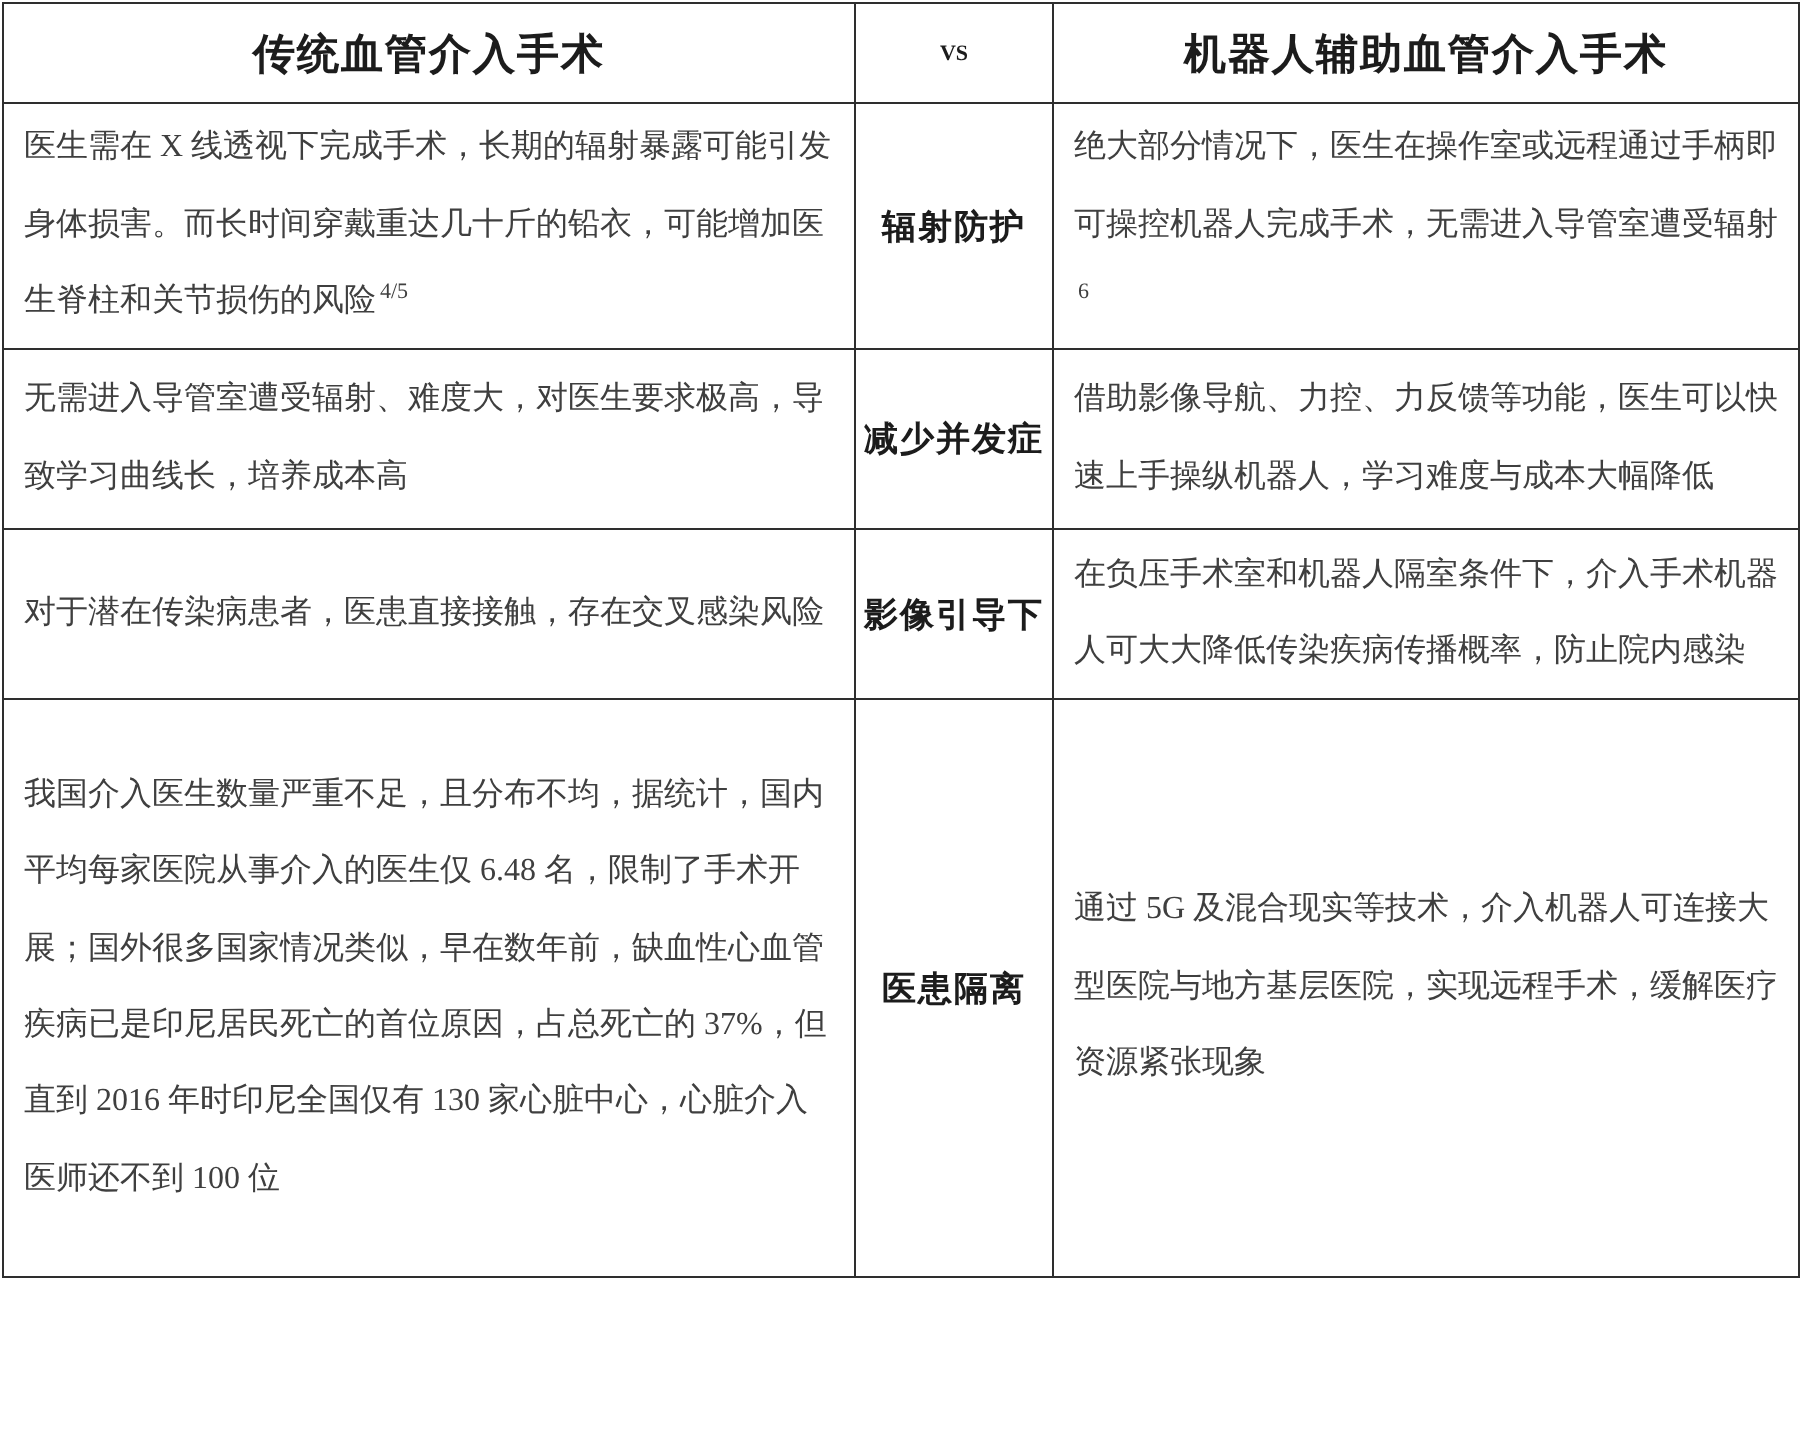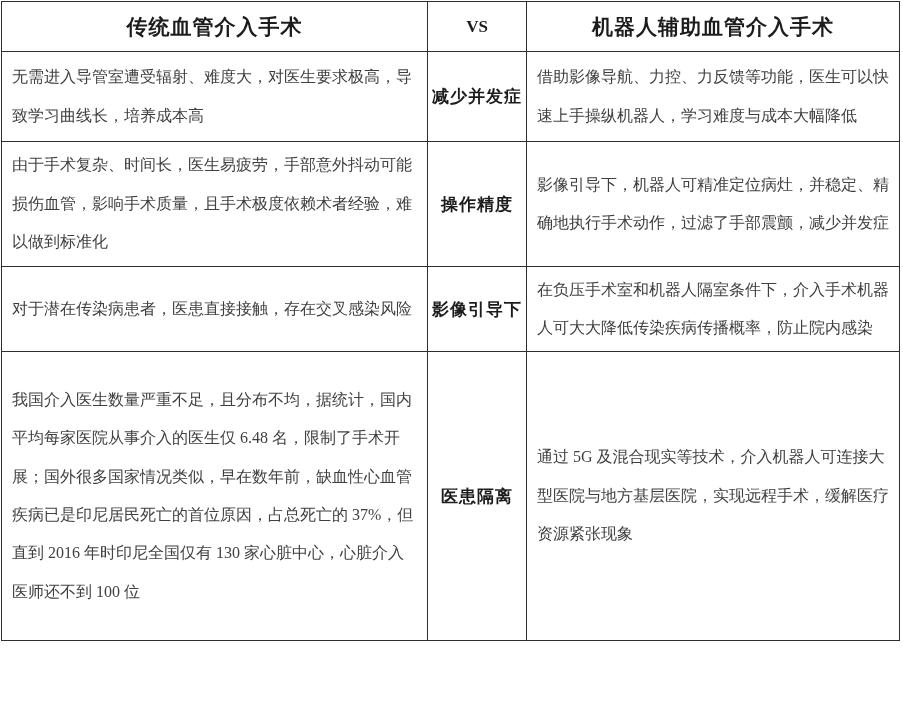--- a/index.html
+++ b/index.html
@@ -36,21 +36,21 @@
   
   tr.hdr { height: 50px; }
   th.h-cell {
     font-size: 21px;
     font-weight: bold;
     color: #1c1c1c;
     text-align: center;
     letter-spacing: 1px;
   }
   th.h-vs {
-    font-size: 17px;
+    font-size: 11px;
     font-weight: bold;
     color: #1c1c1c;
     text-align: center;
     font-family: "Liberation Serif", "DejaVu Serif", serif;
   }
   
   tr.r1 { height: 123px; }
   tr.r2 { height: 90px; }
   tr.r3 { height: 125px; }
   tr.r4 { height: 85px; }
@@ -88,29 +88,29 @@
       <col class="c-right">
     </colgroup>
     <thead>
       <tr class="hdr">
         <th class="h-cell">传统血管介入手术</th>
         <th class="h-vs">VS</th>
         <th class="h-cell">机器人辅助血管介入手术</th>
       </tr>
     </thead>
     <tbody>
+      <tr class="r1">
+        <td class="t-cell"><span>医生需在 X 线透视下完成手术，长期的辐射暴露可能引发身体损害。而长时间穿戴重达几十斤的铅衣，可能增加医生脊柱和关节损伤的风险</span><sup class="note">4/5</sup></td>
+        <td class="c-cell">辐射防护</td>
+        <td class="t-cell"><span>绝大部分情况下，医生在操作室或远程通过手柄即可操控机器人完成手术，无需进入导管室遭受辐射</span><sup class="note">6</sup></td>
+      </tr>
       <tr class="r2">
         <td class="t-cell"><span>无需进入导管室遭受辐射、难度大，对医生要求极高，导致学习曲线长，培养成本高</span><sup class="note"></sup></td>
         <td class="c-cell">减少并发症</td>
         <td class="t-cell"><span>借助影像导航、力控、力反馈等功能，医生可以快速上手操纵机器人，学习难度与成本大幅降低</span><sup class="note"></sup></td>
-      </tr>
-      <tr class="r3">
-        <td class="t-cell"><span>由于手术复杂、时间长，医生易疲劳，手部意外抖动可能损伤血管，影响手术质量，且手术极度依赖术者经验，难以做到标准化</span><sup class="note"></sup></td>
-        <td class="c-cell">操作精度</td>
-        <td class="t-cell"><span>影像引导下，机器人可精准定位病灶，并稳定、精确地执行手术动作，过滤了手部震颤，减少并发症</span><sup class="note"></sup></td>
       </tr>
       <tr class="r4">
         <td class="t-cell"><span>对于潜在传染病患者，医患直接接触，存在交叉感染风险</span><sup class="note"></sup></td>
         <td class="c-cell">影像引导下</td>
         <td class="t-cell"><span>在负压手术室和机器人隔室条件下，介入手术机器人可大大降低传染疾病传播概率，防止院内感染</span><sup class="note"></sup></td>
       </tr>
       <tr class="r5">
         <td class="t-cell"><span>我国介入医生数量严重不足，且分布不均，据统计，国内平均每家医院从事介入的医生仅 6.48 名，限制了手术开展；国外很多国家情况类似，早在数年前，缺血性心血管疾病已是印尼居民死亡的首位原因，占总死亡的 37%，但直到 2016 年时印尼全国仅有 130 家心脏中心，心脏介入医师还不到 100 位</span><sup class="note"></sup></td>
         <td class="c-cell">医患隔离</td>
         <td class="t-cell"><span>通过 5G 及混合现实等技术，介入机器人可连接大型医院与地方基层医院，实现远程手术，缓解医疗资源紧张现象</span><sup class="note"></sup></td>

